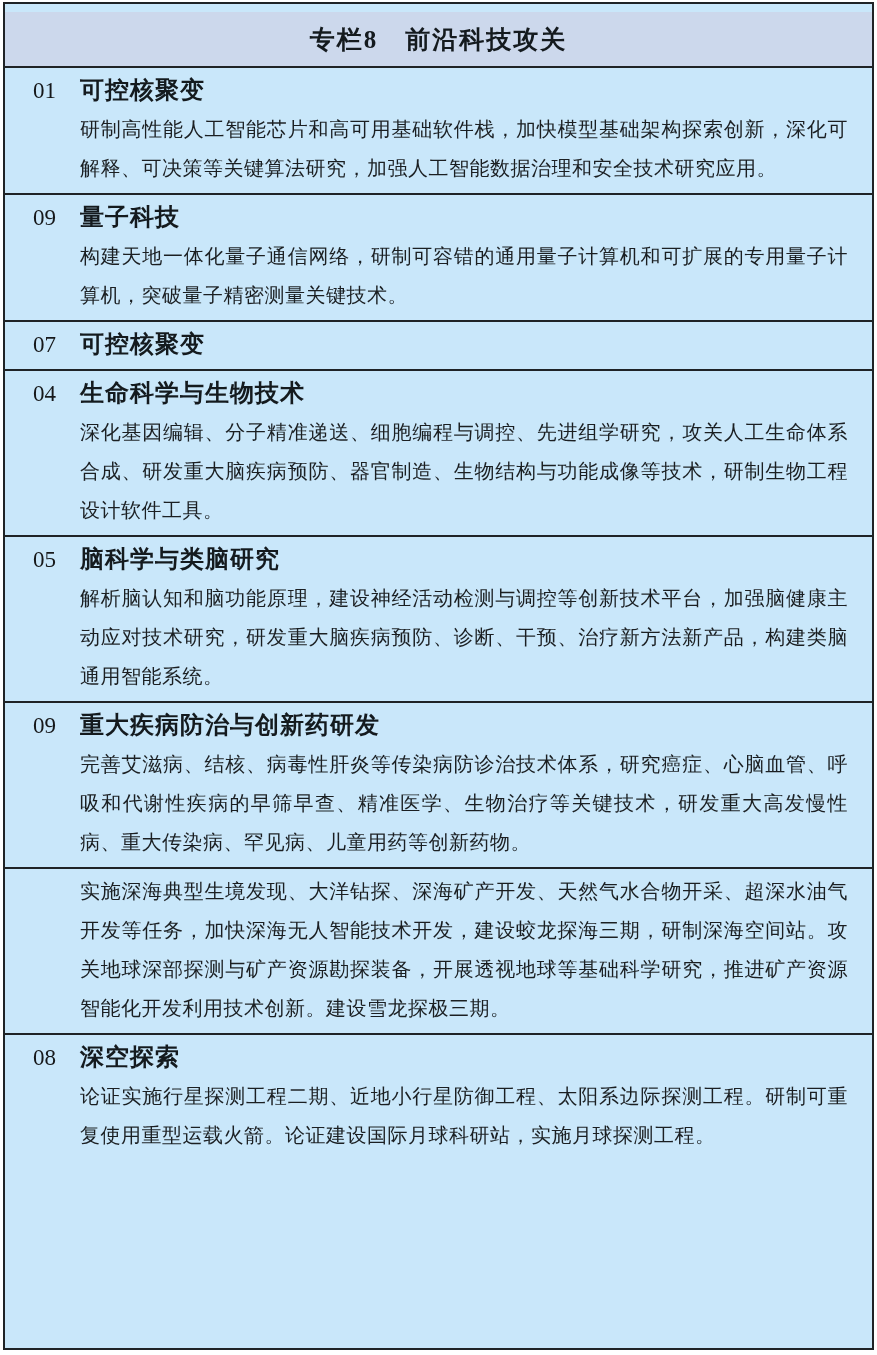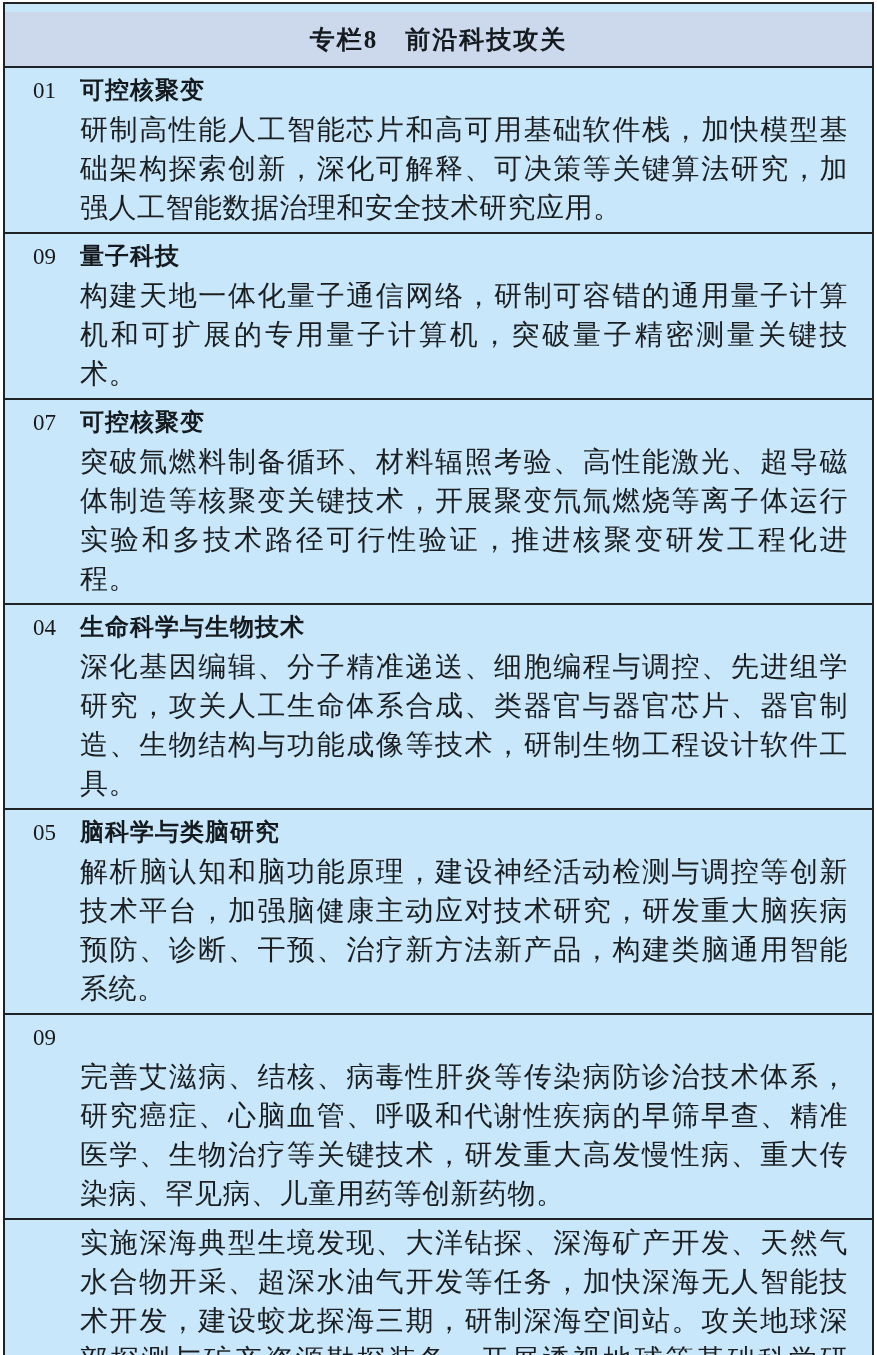--- a/index.html
+++ b/index.html
@@ -44,21 +44,21 @@
     flex: 0 0 47px;
     font-size: 23px;
     color: #16181a;
   }
   .section-heading {
     font-weight: bold;
     letter-spacing: 1px;
   }
   .section-body {
     margin-left: 47px;
-    font-size: 28px;
+    font-size: 20px;
     line-height: 39px;
     color: #1b1f22;
     letter-spacing: 0.5px;
     text-align: justify;
     text-justify: inter-character;
   }
 </style>
 </head>
 <body>
 
@@ -79,42 +79,42 @@
       <span class="section-heading">量子科技</span>
     </div>
     <div class="section-body">构建天地一体化量子通信网络，研制可容错的通用量子计算机和可扩展的专用量子计算机，突破量子精密测量关键技术。</div>
   </div>
 
   <div class="section">
     <div class="section-header">
       <span class="section-number">07</span>
       <span class="section-heading">可控核聚变</span>
     </div>
-    <div class="section-body">突破氚燃料制备循环、材料辐照考验、高性能激光、超导磁体制造等核聚变关键技术，开展聚变氘氚燃烧等离子体运行实验和多技术路径可行性验证，推进核聚变研发工程化进程。</div>
   </div>
 
   <div class="section">
     <div class="section-header">
       <span class="section-number">04</span>
       <span class="section-heading">生命科学与生物技术</span>
     </div>
-    <div class="section-body">深化基因编辑、分子精准递送、细胞编程与调控、先进组学研究，攻关人工生命体系合成、类器官与器官芯片、器官制造、生物结构与功能成像等技术，研制生物工程设计软件工具。</div>
+    <div class="section-body">深化基因编辑、分子精准递送、细胞编程与调控、先进组学研究，攻关人工生命体系合成、研发重大脑疾病预防、器官制造、生物结构与功能成像等技术，研制生物工程设计软件工具。</div>
   </div>
 
   <div class="section">
     <div class="section-header">
       <span class="section-number">05</span>
       <span class="section-heading">脑科学与类脑研究</span>
     </div>
     <div class="section-body">解析脑认知和脑功能原理，建设神经活动检测与调控等创新技术平台，加强脑健康主动应对技术研究，研发重大脑疾病预防、诊断、干预、治疗新方法新产品，构建类脑通用智能系统。</div>
   </div>
 
   <div class="section">
     <div class="section-header">
       <span class="section-number">09</span>
+      <span class="section-heading">重大疾病防治与创新药研发</span>
     </div>
     <div class="section-body">完善艾滋病、结核、病毒性肝炎等传染病防诊治技术体系，研究癌症、心脑血管、呼吸和代谢性疾病的早筛早查、精准医学、生物治疗等关键技术，研发重大高发慢性病、重大传染病、罕见病、儿童用药等创新药物。</div>
   </div>
 
   <div class="section">
     <div class="section-body">实施深海典型生境发现、大洋钻探、深海矿产开发、天然气水合物开采、超深水油气开发等任务，加快深海无人智能技术开发，建设蛟龙探海三期，研制深海空间站。攻关地球深部探测与矿产资源勘探装备，开展透视地球等基础科学研究，推进矿产资源智能化开发利用技术创新。建设雪龙探极三期。</div>
   </div>
 
   <div class="section">
     <div class="section-header">

